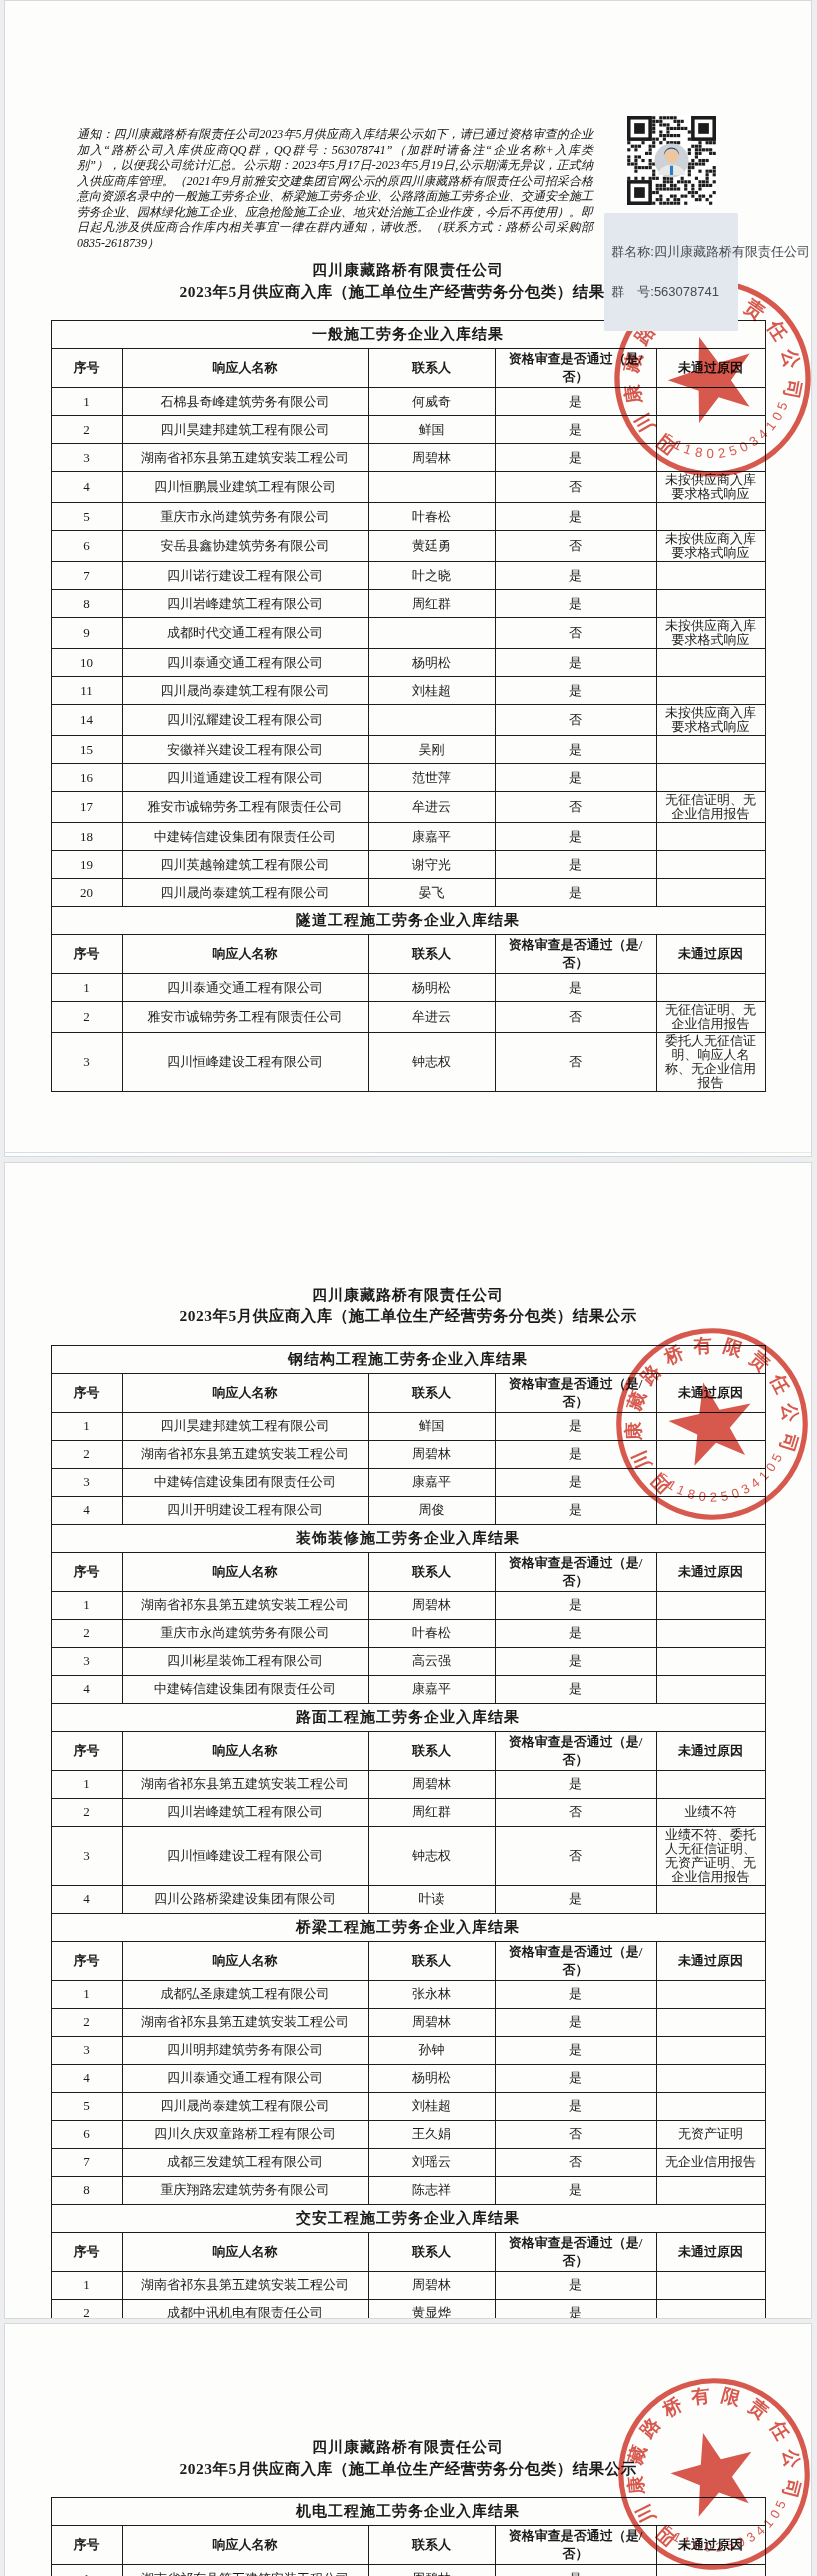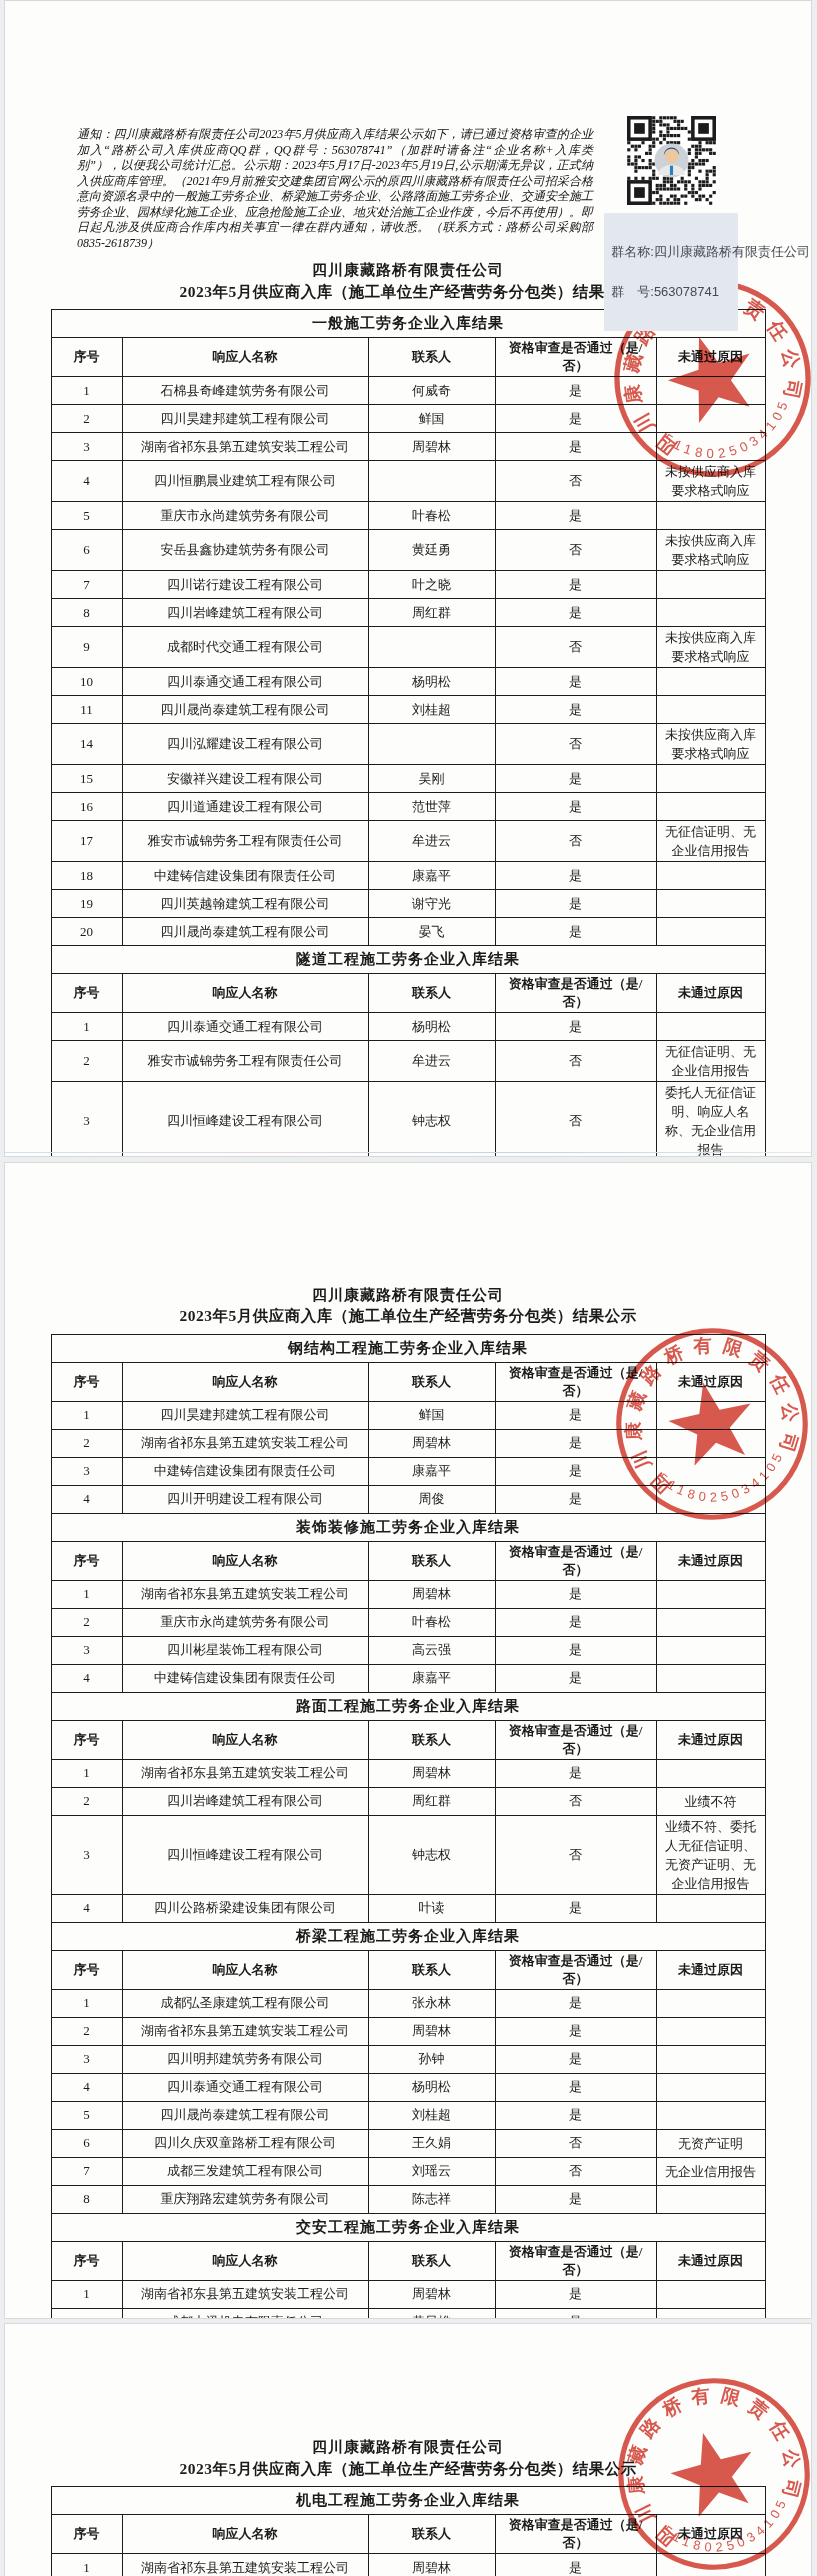--- a/index.html
+++ b/index.html
@@ -33,30 +33,30 @@
 
   
   .page-head{text-align:center;}
   .page--1 .page-head{padding-top:260px}
   .page--2 .page-head{padding-top:123px}
   .page--3 .page-head{padding-top:114px}
   .doc-title{margin:0;font-size:15px;font-weight:600;line-height:19px;letter-spacing:1px;}
   .doc-subtitle{margin:1.5px 0 0;font-size:15.5px;font-weight:600;line-height:20.6px;letter-spacing:0.5px;}
 
   
-  .result-table{border-collapse:collapse;margin:7px auto 0;width:714px;table-layout:fixed;}
+  .result-table{border-collapse:collapse;margin:18px auto 0;width:714px;table-layout:fixed;}
   .result-table td,.result-table th{
     border:1px solid #1d1d1d;padding:1px 3.1px;vertical-align:middle;text-align:center;
     overflow:hidden;
   }
   .section-title{font-size:15px;font-weight:700;height:25px;letter-spacing:1px;}
   .head-row th{font-size:13px;font-weight:700;height:26px;}
   .data-row td{height:25px;font-size:13px;}
   .c-seq{font-size:12px;}
-  .c-reason{font-size:12px;line-height:19px;}
+  .c-reason{font-size:12px;line-height:14px;}
 
   
   .stamp{position:absolute;opacity:.85;mix-blend-mode:multiply;pointer-events:none;}
   .stamp svg{width:100%;height:100%;display:block;}
   .stamp--1{left:604px;top:274px;width:207px;height:207px;transform:rotate(-18deg);}
   .stamp--2{left:606px;top:160px;width:202px;height:202px;transform:rotate(-12deg);}
   .stamp--3{left:608px;top:49px;width:202px;height:202px;transform:rotate(-15deg);}
 </style>
 </head>
 <body>

